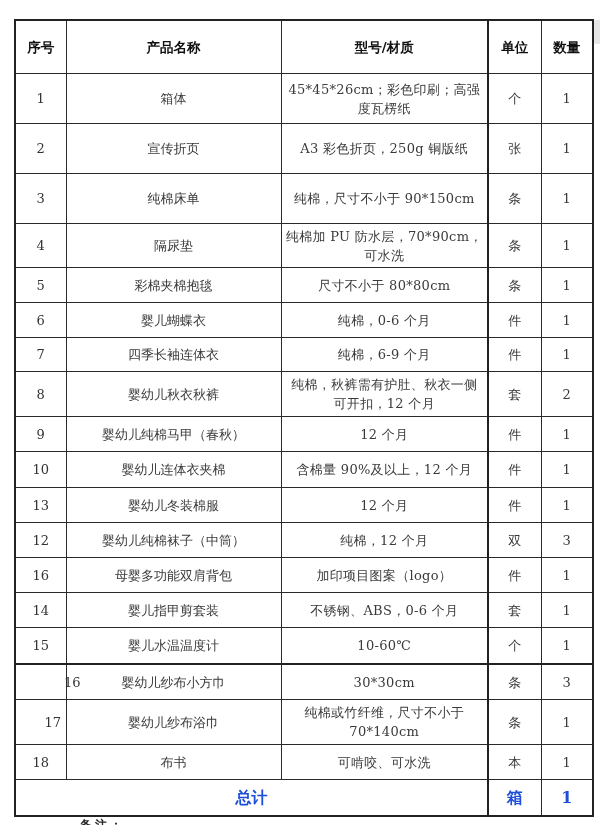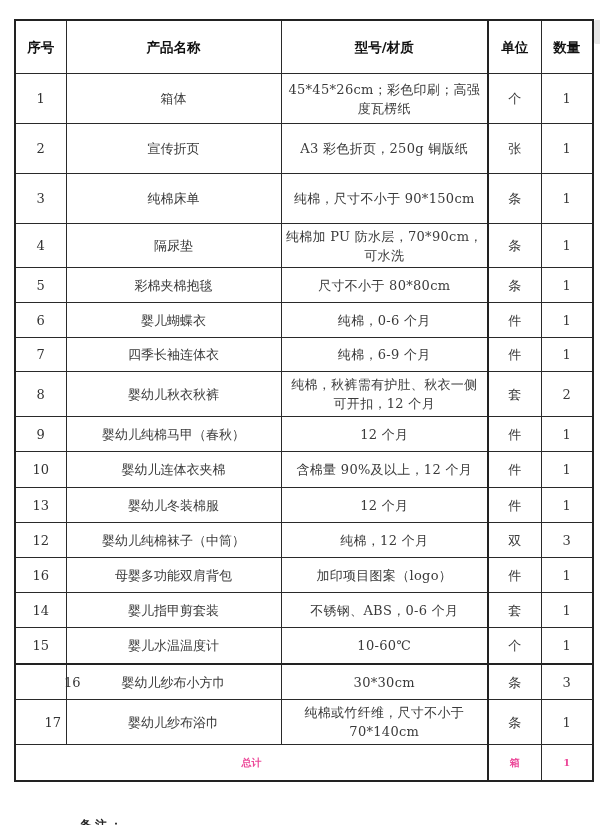--- a/index.html
+++ b/index.html
@@ -12,21 +12,21 @@
   table.goods col.c-spec { width:207px; }
   table.goods col.c-unit { width:53px; }
   table.goods col.c-qty { width:52px; }
   table.goods td, table.goods th { border:1.3px solid #2a2a2a; text-align:center; vertical-align:middle; padding:0 4px;
         font-size:13px; line-height:19px; font-weight:normal; color:#3a3a3a; }
   table.goods th { font-weight:bold; color:#111; font-size:13.5px; height:52px; }
   table.goods td.unit-col, table.goods th.unit-col { border-left:2.2px solid #222; }
   table.goods td.no { color:#333; }
   .spec { letter-spacing:0.3px; }
   tr.thick-top td { border-top:2.4px solid #222; }
-  tr.total td { font-weight:bold; color:#ec4899; height:35px; font-size:10px;margin-left:28px; }
+  tr.total td { font-weight:bold; color:#1d4ed8; height:35px; font-size:16px;margin-left:28px; }
   table.goods { border:2px solid #222; }
   .cut-text { position:absolute; left:80px; top:817px; font-size:12px; font-weight:bold; color:#222; height:8px; overflow:hidden; line-height:16px; letter-spacing:3px; }
 </style>
 </head>
 <body>
 
 <div class="sheet-tab"></div>
 
 <table class="goods">
   <colgroup>
@@ -158,20 +158,27 @@
         <td class="unit-col" style="height: 34px;">条</td>
         <td style="height: 34px;">3</td>
       </tr>
       <tr>
         <td class="no" style="height: 44px; padding-left: 28px;">17</td>
         <td style="height: 44px;">婴幼儿纱布浴巾</td>
         <td class="spec" style="height: 44px;">纯棉或竹纤维，尺寸不小于 70*140cm</td>
         <td class="unit-col" style="height: 44px;">条</td>
         <td style="height: 44px;">1</td>
       </tr>
+      <tr>
+        <td class="no" style="height: 34px;">18</td>
+        <td style="height: 34px;">布书</td>
+        <td class="spec" style="height: 34px;">可啃咬、可水洗</td>
+        <td class="unit-col" style="height: 34px;">本</td>
+        <td style="height: 34px;">1</td>
+      </tr>
     </tbody>
   <tfoot>
     <tr class="total">
       <td colspan="3">总计</td>
       <td class="unit-col">箱</td>
       <td>1</td>
     </tr>
   </tfoot>
 </table>
 

